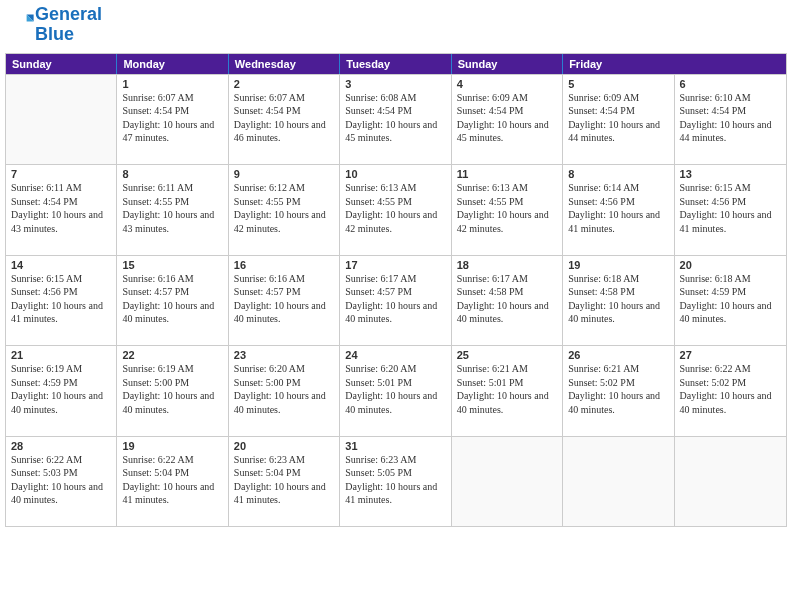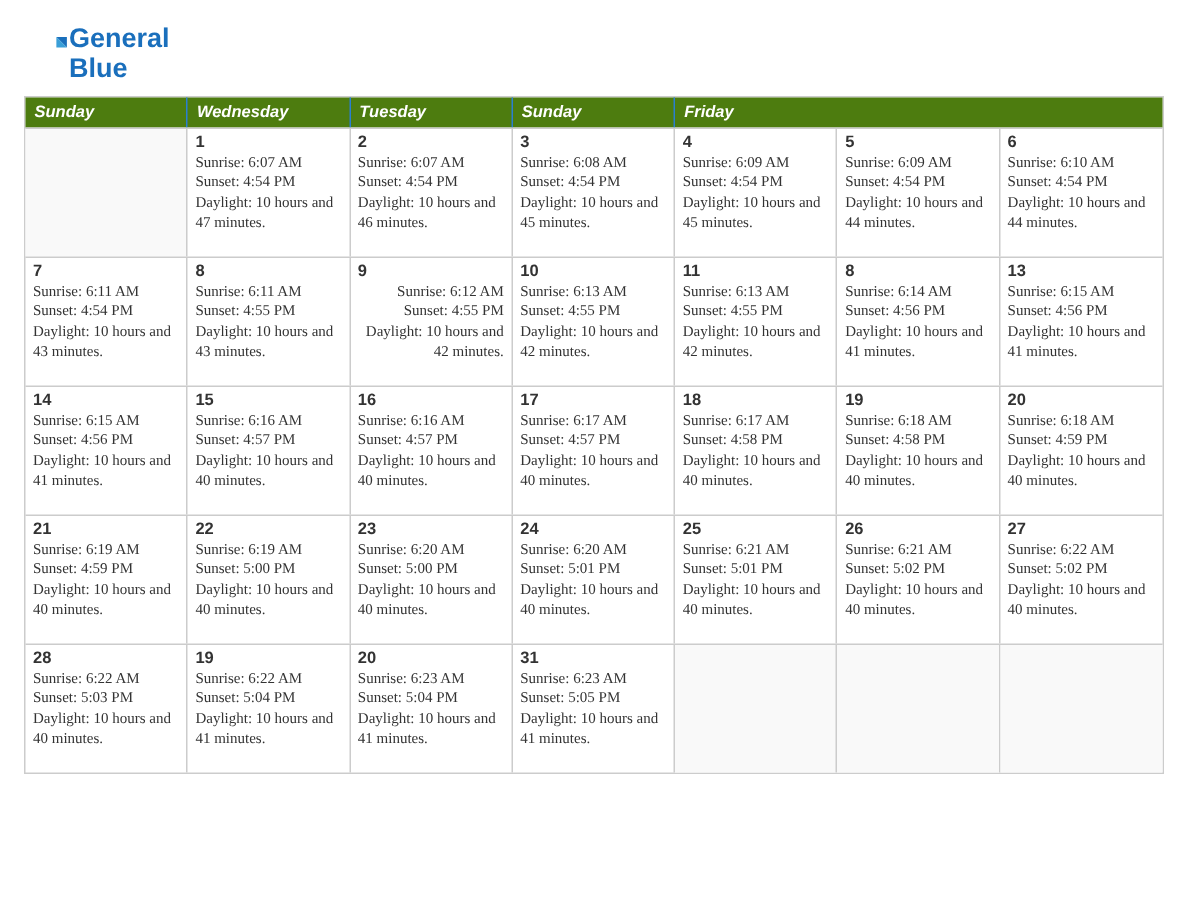--- a/index.html
+++ b/index.html
@@ -6,21 +6,21 @@
     body {
       width: 792px;
       height: 612px;
       font-family: Arial, sans-serif;
       background: #fff;
       overflow: hidden;
     }
     .page {
       width: 792px;
       height: 532px;
-      padding: 16px;
+      padding: 5px;
       display: flex;
       flex-direction: column;
     }
     .header {
       display: flex;
       justify-content: space-between;
       align-items: flex-start;
       margin-bottom: 8px;
     }
     .logo {
@@ -55,22 +55,21 @@
     }
     .calendar {
       flex: 1;
       display: flex;
       flex-direction: column;
       border: 1px solid #ccc;
     }
     .cal-header {
       display: grid;
       grid-template-columns: repeat(7, 1fr);
-      background: #4d7c0f;
-      font-style: italic;
+      background: #4c1d95;
     }
     .cal-header-cell {
       color: #fff;
       font-size: 11px;
       font-weight: bold;
       padding: 4px 6px;
       text-align: left;
       border-right: 1px solid #2a7fd0;
     }
     .cal-header-cell:last-child { border-right: none; }
@@ -126,20 +125,21 @@
     </div>
     <div class="title-block">
       <div class="month-year"></div>
       <div class="location"></div>
     </div>
   </div>
 
   <div class="calendar">
     <div class="cal-header">
     <div class="cal-header-cell">Sunday</div>
+        <div class="cal-header-cell">Monday</div>
         <div class="cal-header-cell">Wednesday</div>
         <div class="cal-header-cell">Tuesday</div>
         <div class="cal-header-cell">Sunday</div>
         <div class="cal-header-cell">Friday</div>
       </div>
     <div class="cal-body">
     <div class="cal-row">
           <div class="cal-cell empty"></div>
           <div class="cal-cell">
             <div class="day-num">1</div>
@@ -186,21 +186,21 @@
 Daylight: 10 hours and 43 minutes.</div>
           </div>
           <div class="cal-cell">
             <div class="day-num">8</div>
             <div class="cell-text" style="white-space: pre-line;">Sunrise: 6:11 AM
 Sunset: 4:55 PM
 Daylight: 10 hours and 43 minutes.</div>
           </div>
           <div class="cal-cell">
             <div class="day-num">9</div>
-            <div class="cell-text" style="white-space: pre-line; text-align: right;">Sunrise: 6:12 AM
+            <div class="cell-text" style="white-space: pre-line;">Sunrise: 6:12 AM
 Sunset: 4:55 PM
 Daylight: 10 hours and 42 minutes.</div>
           </div>
           <div class="cal-cell">
             <div class="day-num">10</div>
             <div class="cell-text" style="white-space: pre-line;">Sunrise: 6:13 AM
 Sunset: 4:55 PM
 Daylight: 10 hours and 42 minutes.</div>
           </div>
           <div class="cal-cell">

